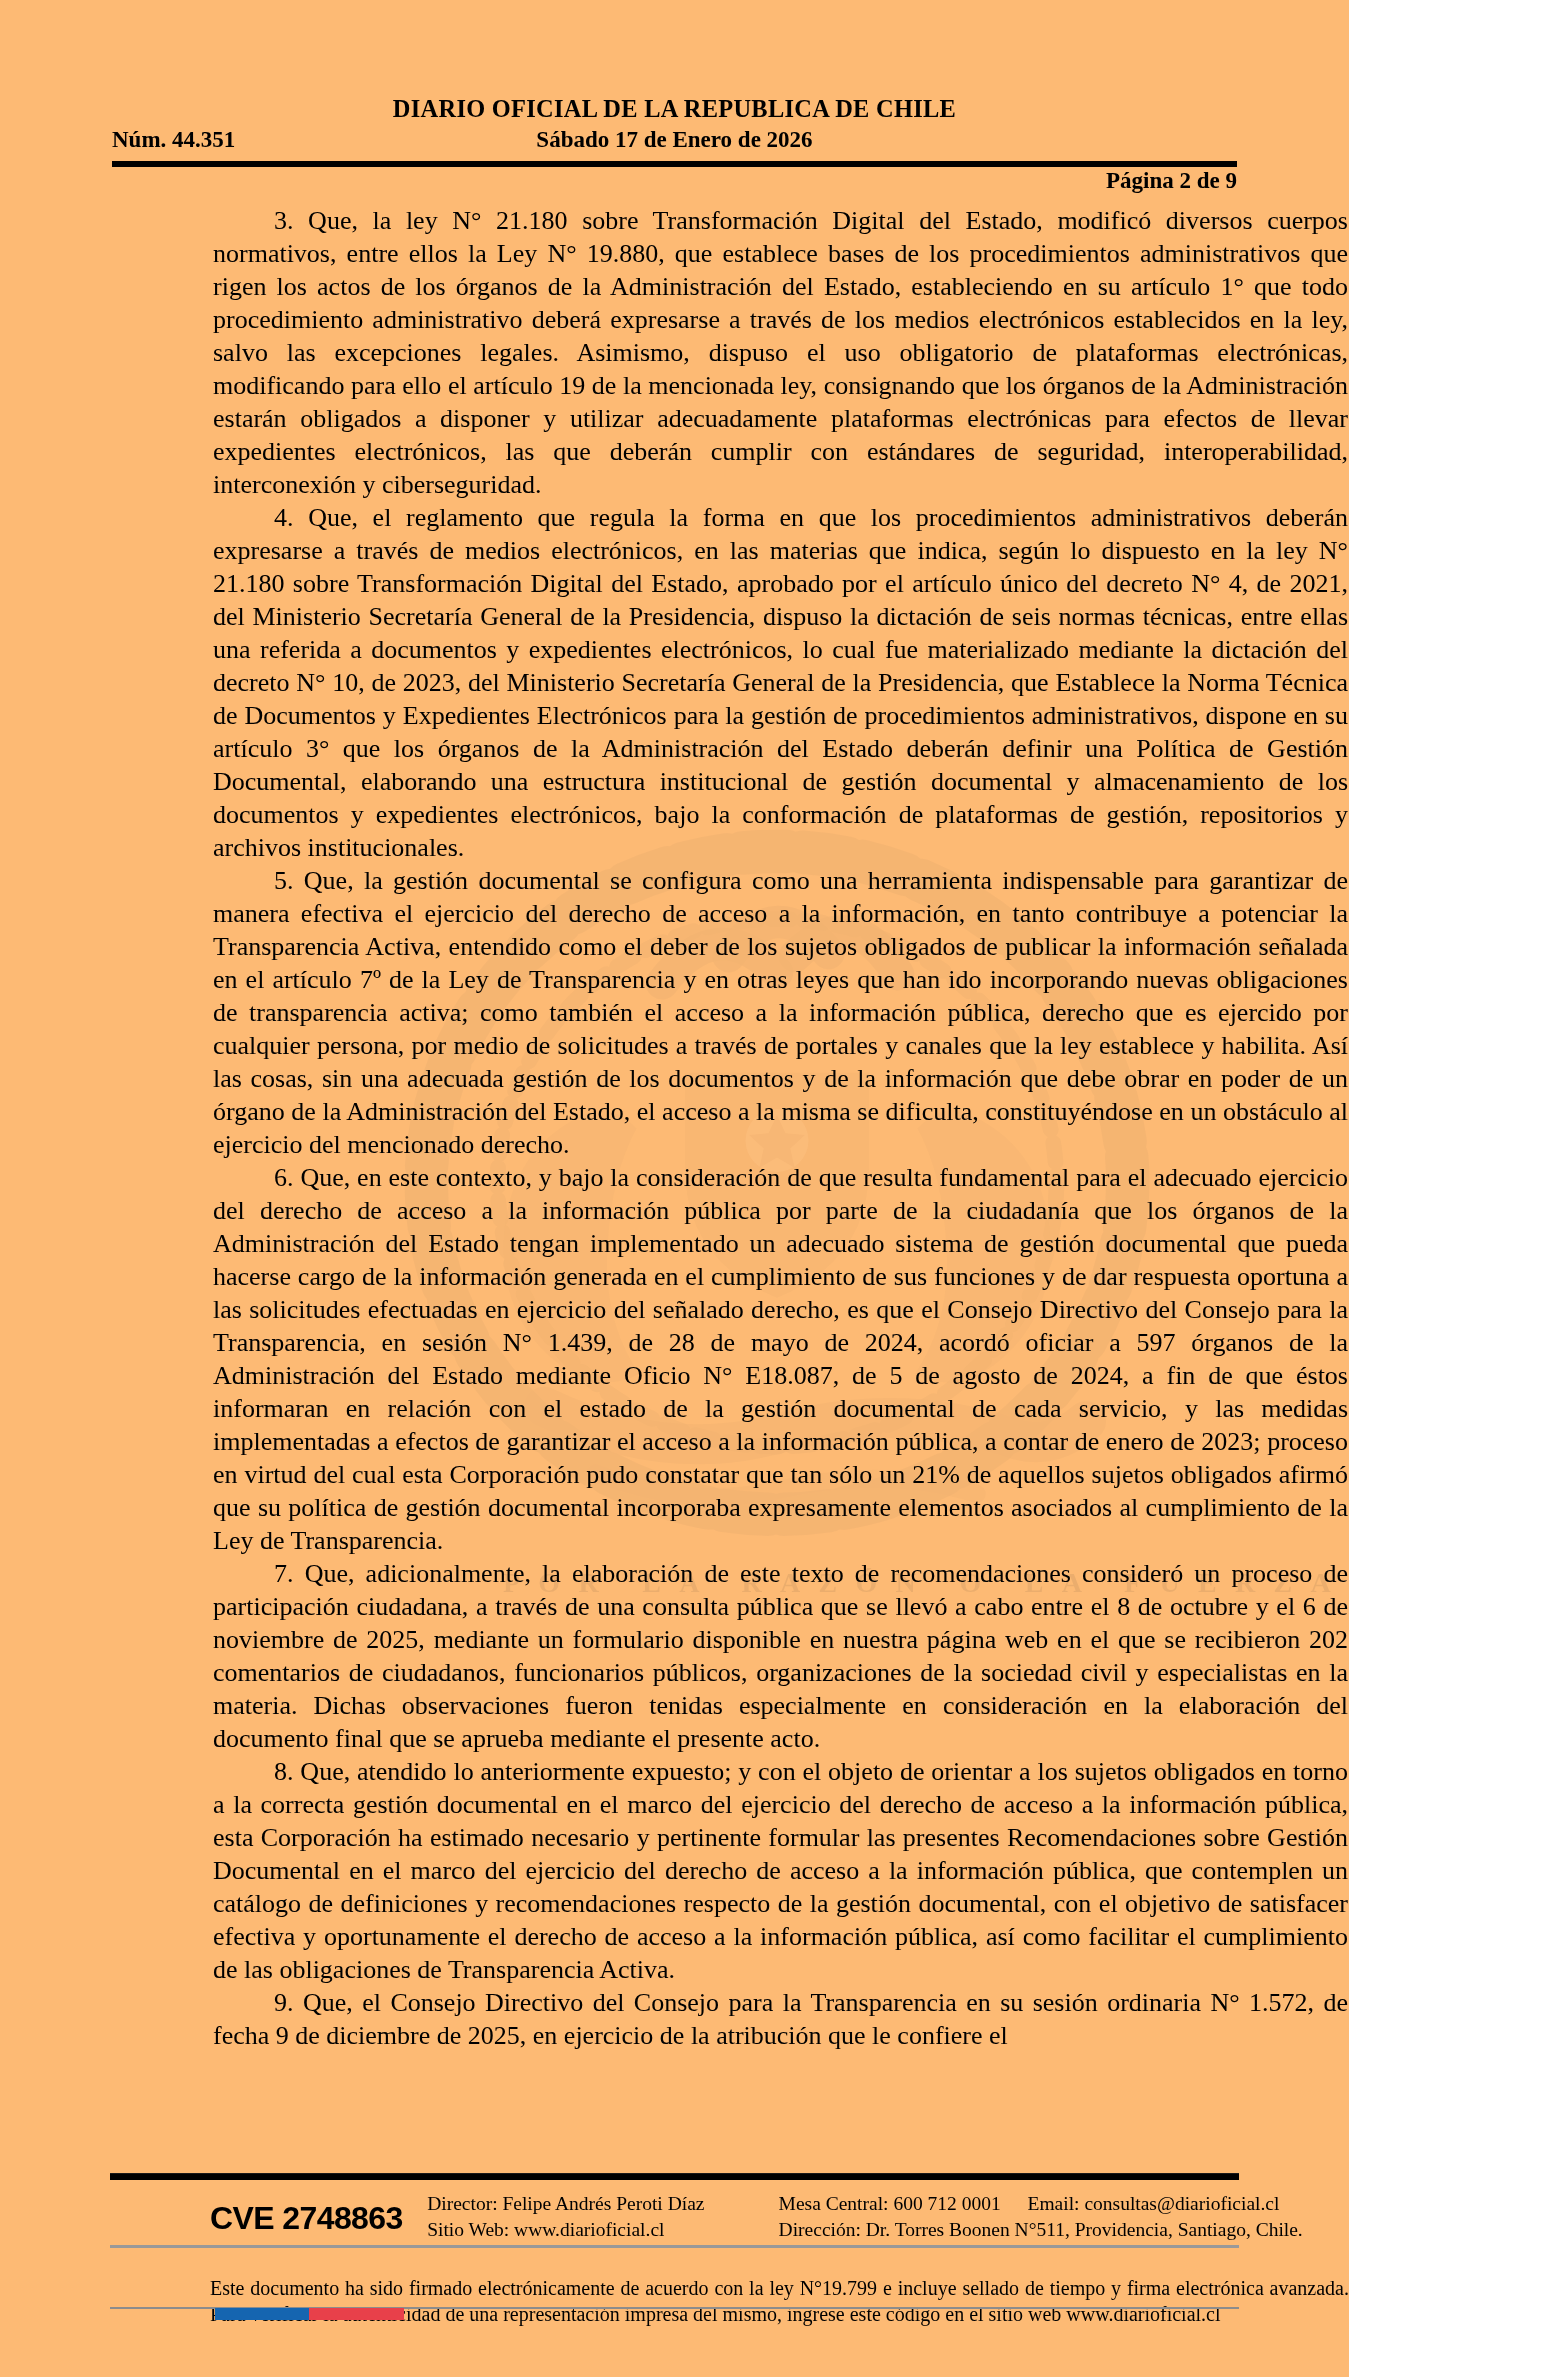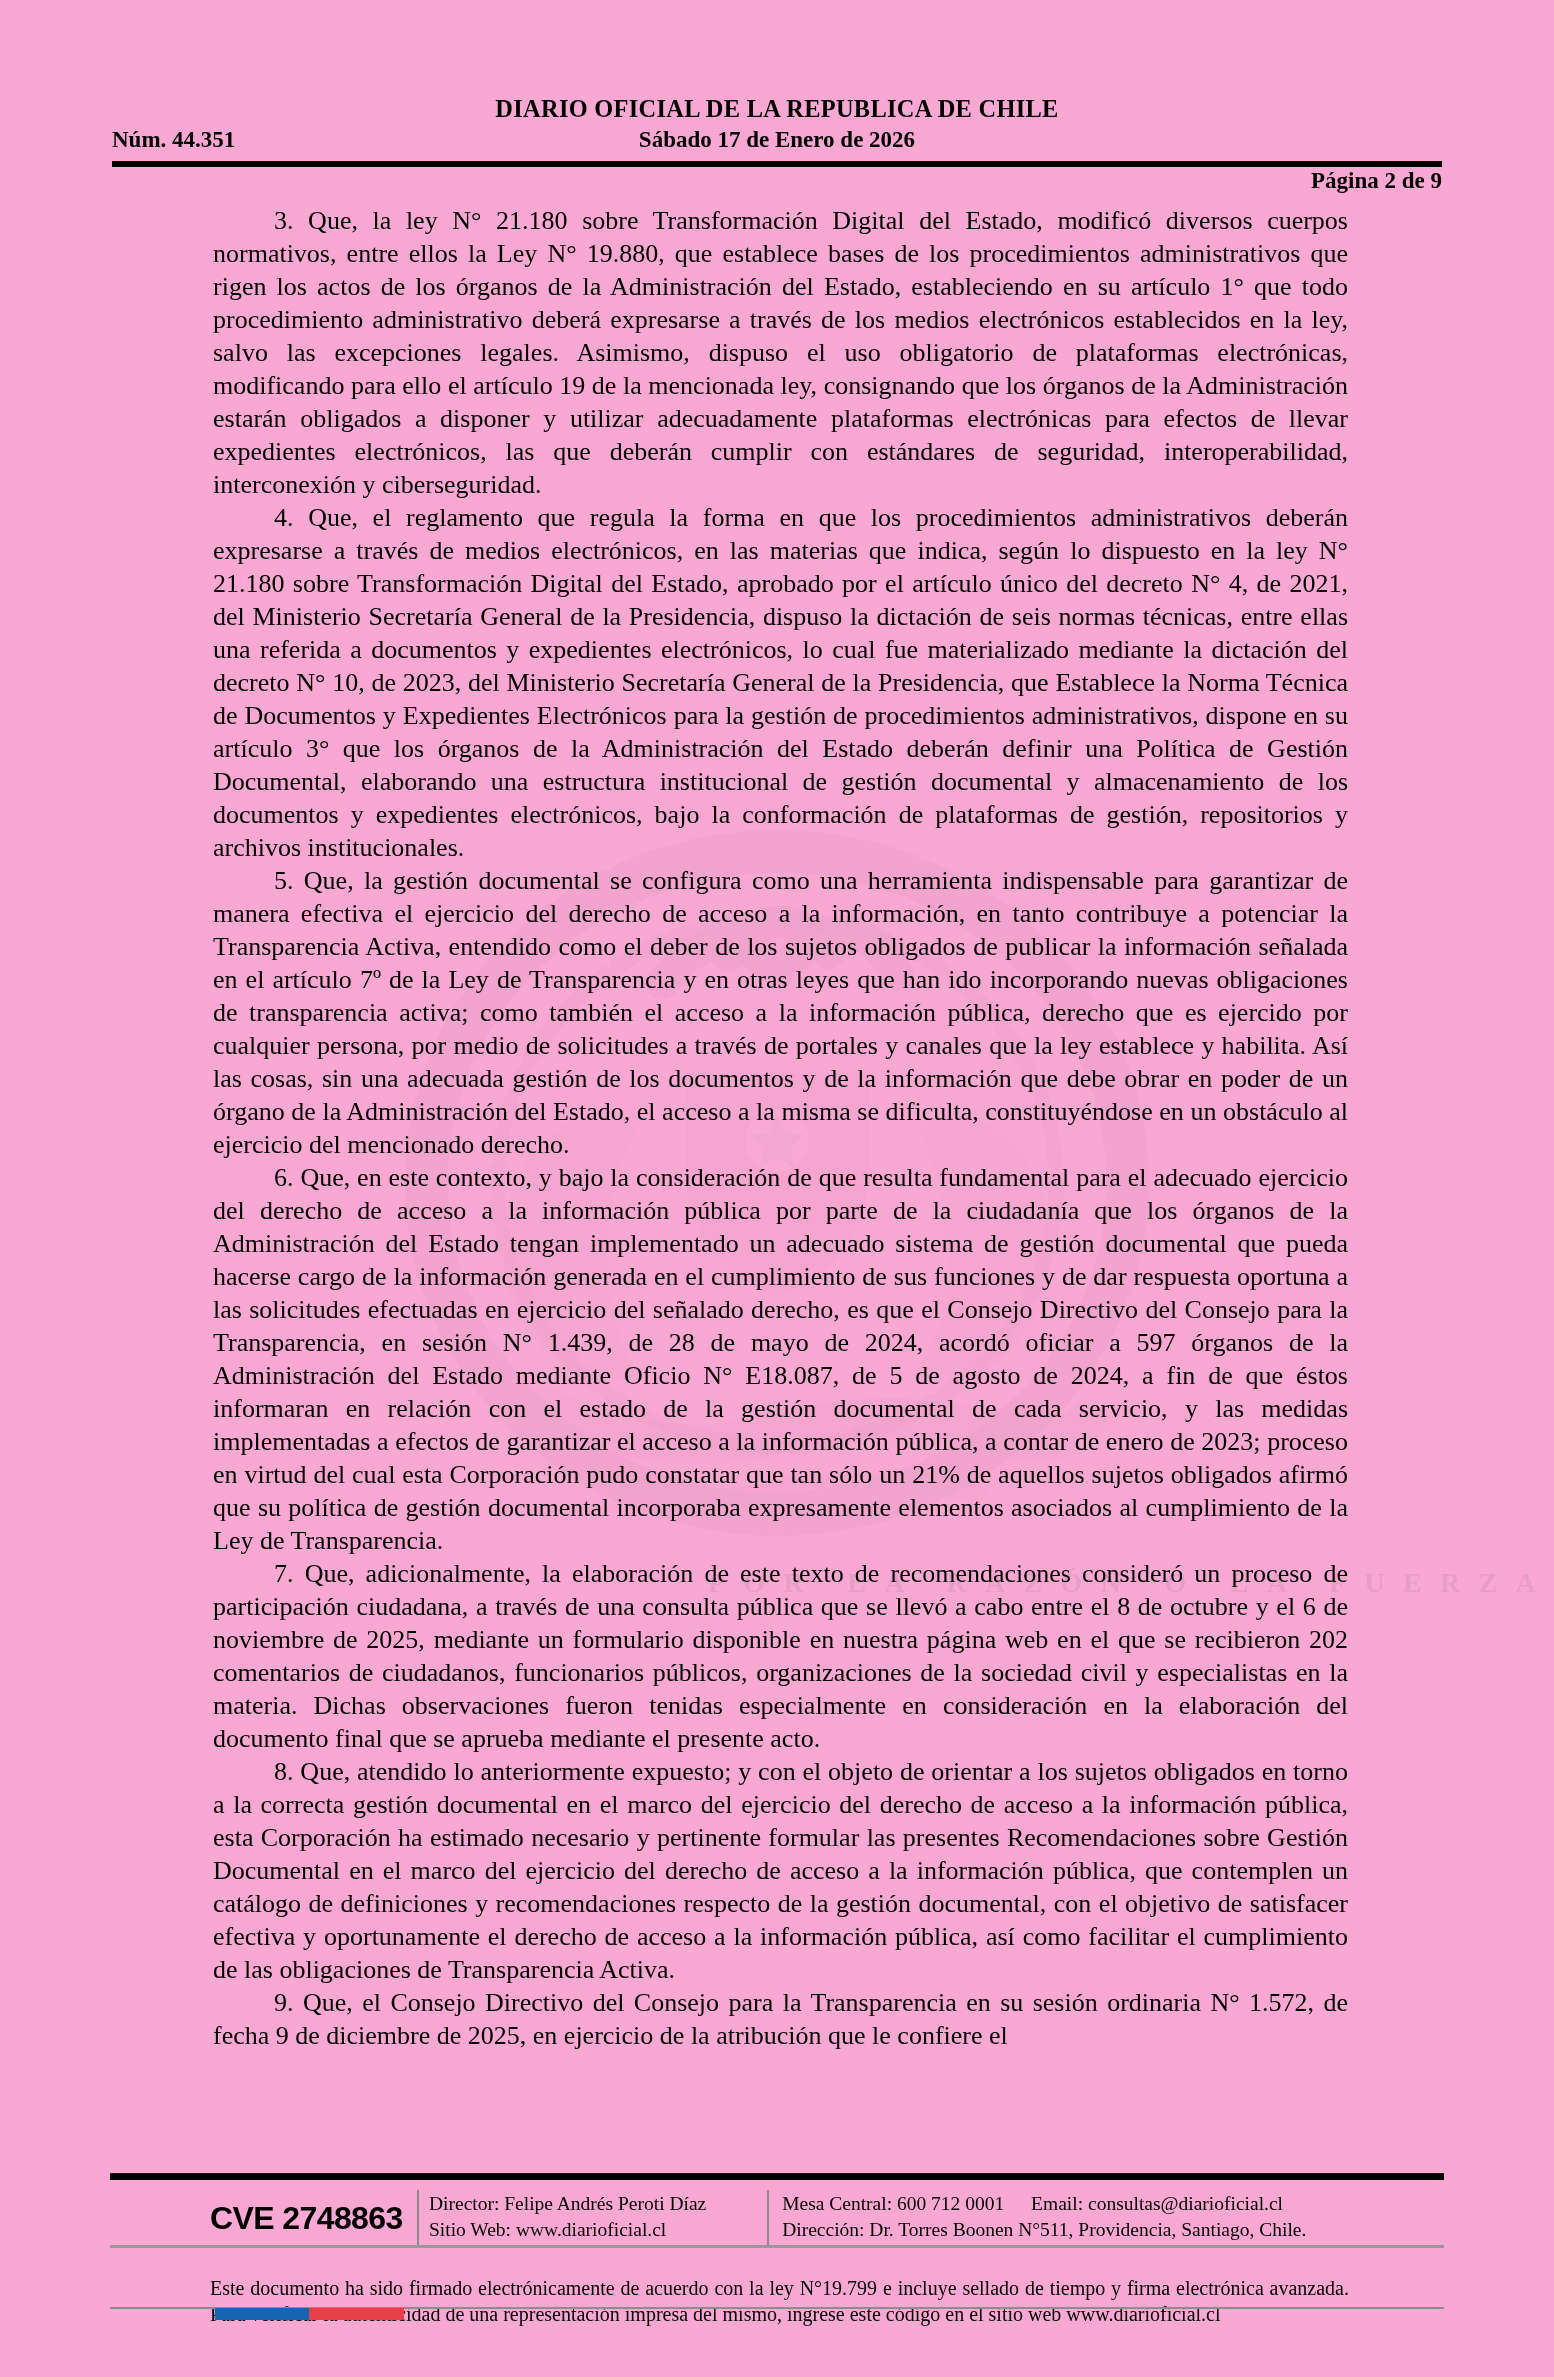--- a/index.html
+++ b/index.html
@@ -1,19 +1,19 @@
 <!DOCTYPE html>
 <html lang="es" style="font-size:9.8px"><head>
 <meta charset="utf-8">
 <style>
   html, body { margin:0; padding:0; background:#ffffff; }
   .page {
     position:relative;
-    width:1554px; height:2377px;
-    background:#f9a8d4;
+    width:1349px; height:2377px;
+    background:#fdba74;
     color:#000;
     font-family:"Liberation Serif", "DejaVu Serif", serif;
     overflow:hidden;
   }
 
   
   .header { position:absolute; left:112px; right:112px; top:95px; }
   .header-title {
     text-align:center; font-weight:bold; font-size:24.4px; line-height:27px;
     letter-spacing:0.3px;

